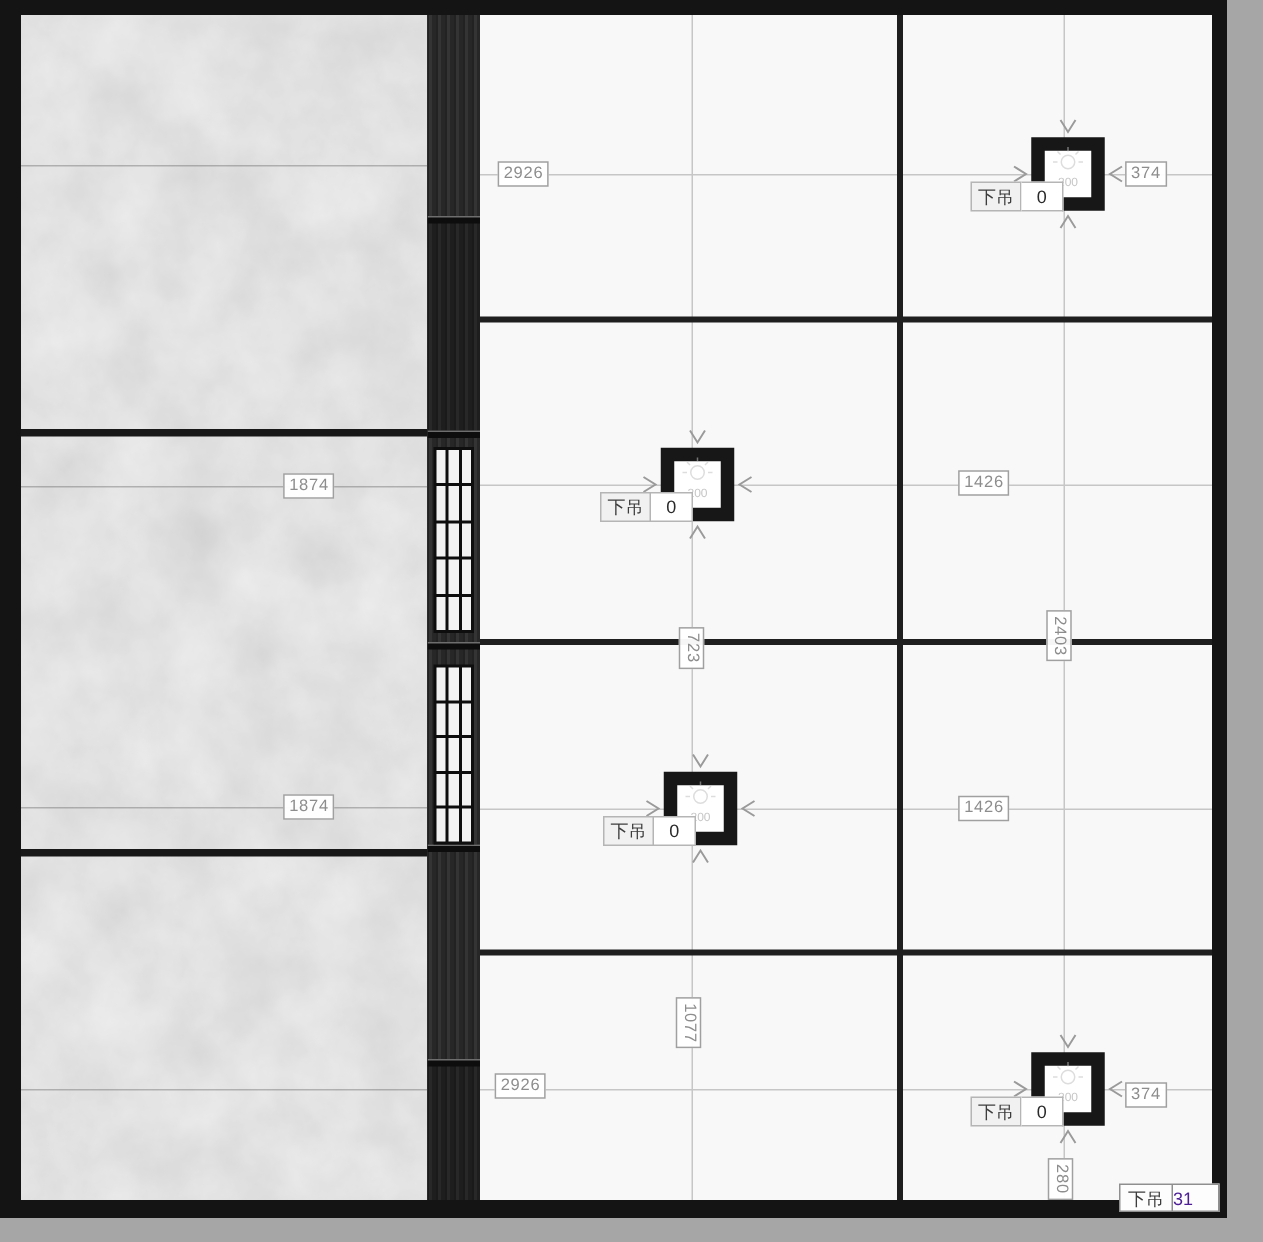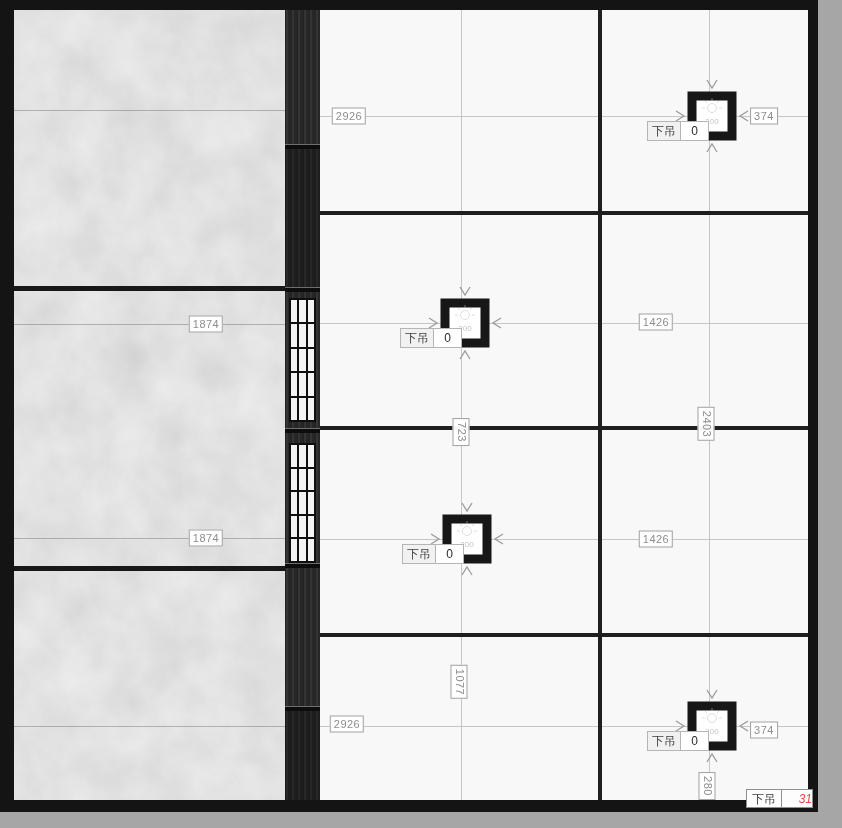--- a/index.html
+++ b/index.html
@@ -41,21 +41,21 @@
   .fixture{position:absolute;width:90px;height:90px;z-index:7;}
   .drop-tag{position:absolute;left:-20px;top:50px;display:flex;height:20px;z-index:8;font-size:12px;}
   .drop-name{background:rgba(240,240,240,.92);border:1px solid #b5b5b5;color:#3d3d3d;
              padding:0 4px;line-height:19px;white-space:nowrap;}
   .drop-val{background:#fff;border:1px solid #b5b5b5;border-left:none;color:#2a2a2a;
             min-width:27px;text-align:center;line-height:19px;}
 
   
   .corner-badge{position:absolute;left:746px;top:789px;display:flex;height:19px;z-index:9;font-size:12px;}
   .corner-badge .b1{background:#fdfdfd;border:1px solid #8f8f8f;color:#3d3d3d;padding:0 5px;line-height:18px;white-space:nowrap;}
-  .corner-badge .b2{background:#fdfdfd;border:1px solid #8f8f8f;border-left:none;color:#ef4444;min-width:30px;text-align:right;line-height:18px;font-style:italic;}
+  .corner-badge .b2{background:#fdfdfd;border:1px solid #8f8f8f;border-left:none;color:#4c1d95;min-width:30px;text-align:left;line-height:18px;}
 </style>
 </head>
 <body>
 
 <div class="stage">
   <div class="frame"></div>
 
   <div class="left-wall">
     <svg width="271" height="790">
       <defs>

